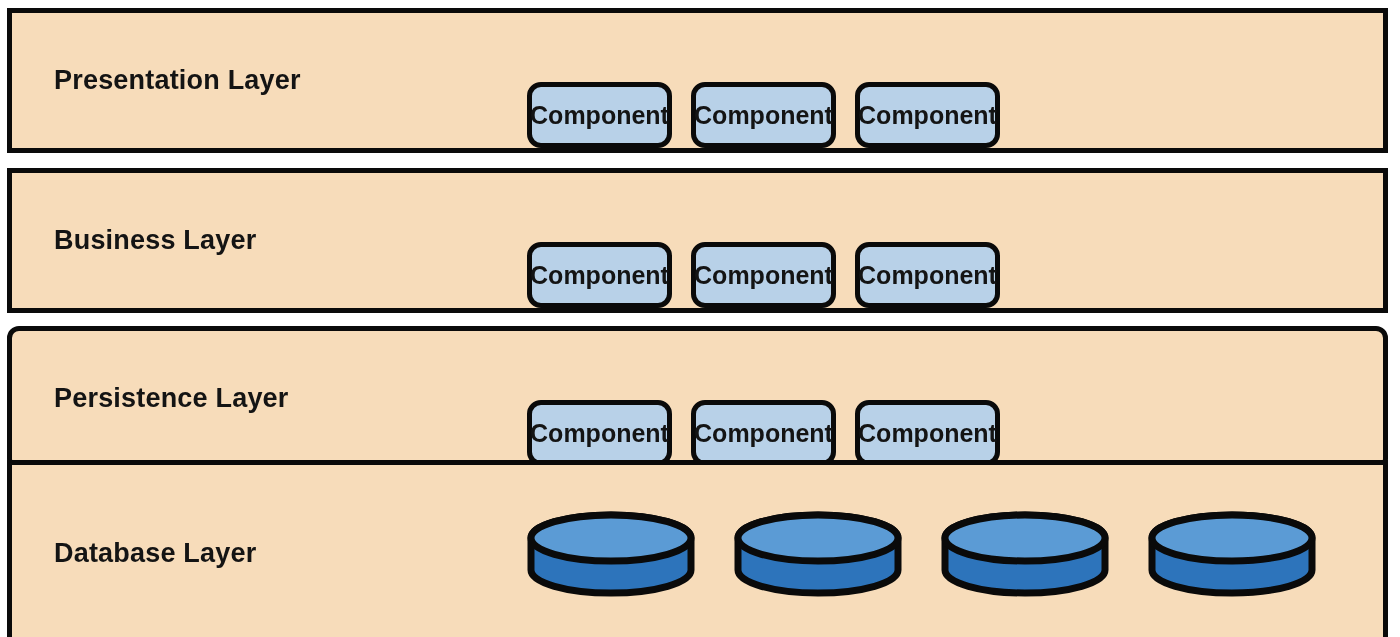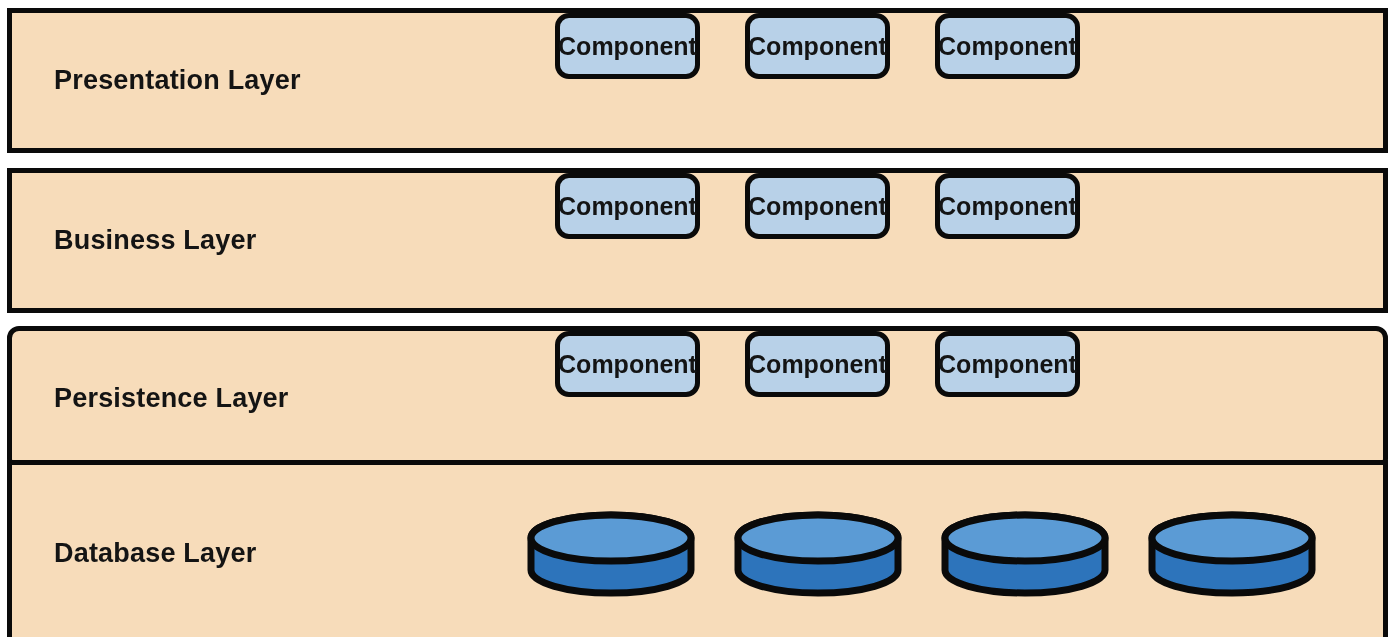--- a/index.html
+++ b/index.html
@@ -43,23 +43,22 @@
     white-space: nowrap;
   }
 
   .node-row {
     position: absolute;
     left: 515px;
     right: 60px;
     top: 0;
     bottom: 0;
     display: flex;
-    align-items: flex-start;
-    gap: 45px;
-    margin-left: 28px;
+    align-items: flex-end;
+    gap: 19px;
   }
 
   
   .component {
     box-sizing: border-box;
     width: 145px;
     height: 66px;
     background: #b8d1e8;
     border: 5px solid #0a0a0a;
     border-radius: 14px;

